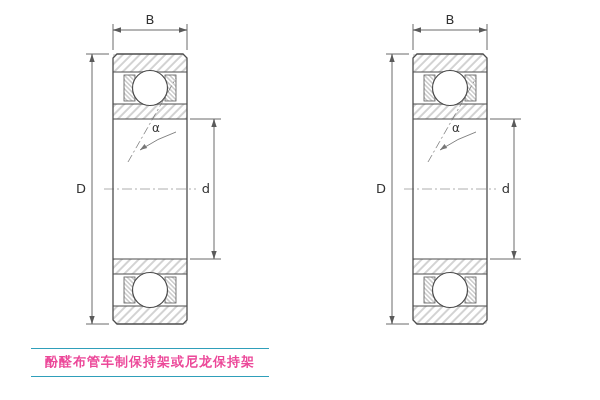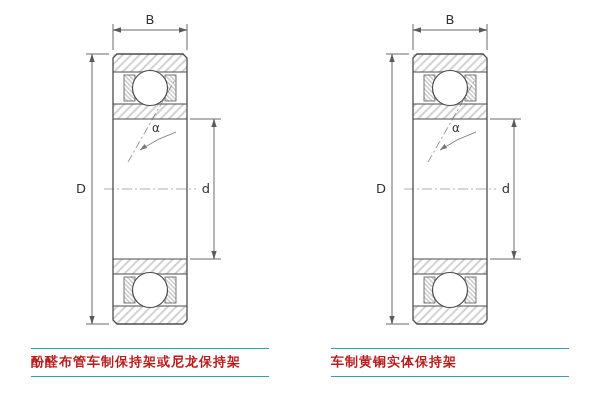--- a/index.html
+++ b/index.html
@@ -3,25 +3,25 @@
 <meta charset="utf-8">
 <style>
   html,body{margin:0;padding:0;background:#ffffff;}
   body{width:600px;height:400px;overflow:hidden;font-family:"Liberation Sans","DejaVu Sans",sans-serif;}
   .page{display:flex;width:600px;height:400px;padding-top:12px;box-sizing:border-box;}
   .panel{width:300px;display:flex;flex-direction:column;align-items:center;}
   .bearing-svg{display:block;}
   .caption{
     margin-top:14px;
     width:238px;
-    text-align:left;
+    text-align:center;
     border-top:1.5px solid #2f9fba;
     border-bottom:1.5px solid #2f9fba;
     padding:5px 0 6px 0;
-    color:#b91c1c;
+    color:#ec4899;
     font-weight:bold;
     font-size:13px;
     line-height:1.25;
     letter-spacing:1px;
   }
   svg text{font-family:"DejaVu Sans","Liberation Sans",sans-serif;}
 </style>
 </head>
 <body>
 
@@ -173,16 +173,15 @@
       </g>
 
       <g font-size="13" fill="#333333">
         <text x="150" y="12" text-anchor="middle">B</text>
         <text x="86" y="181" text-anchor="end">D</text>
         <text x="210" y="181" text-anchor="end">d</text>
         <text x="156" y="120" text-anchor="middle" font-size="12">α</text>
       </g>
     </svg>
 
-    <div class="caption">车制黄铜实体保持架</div>
   </div>
 
 </div>
 
 </body></html>

